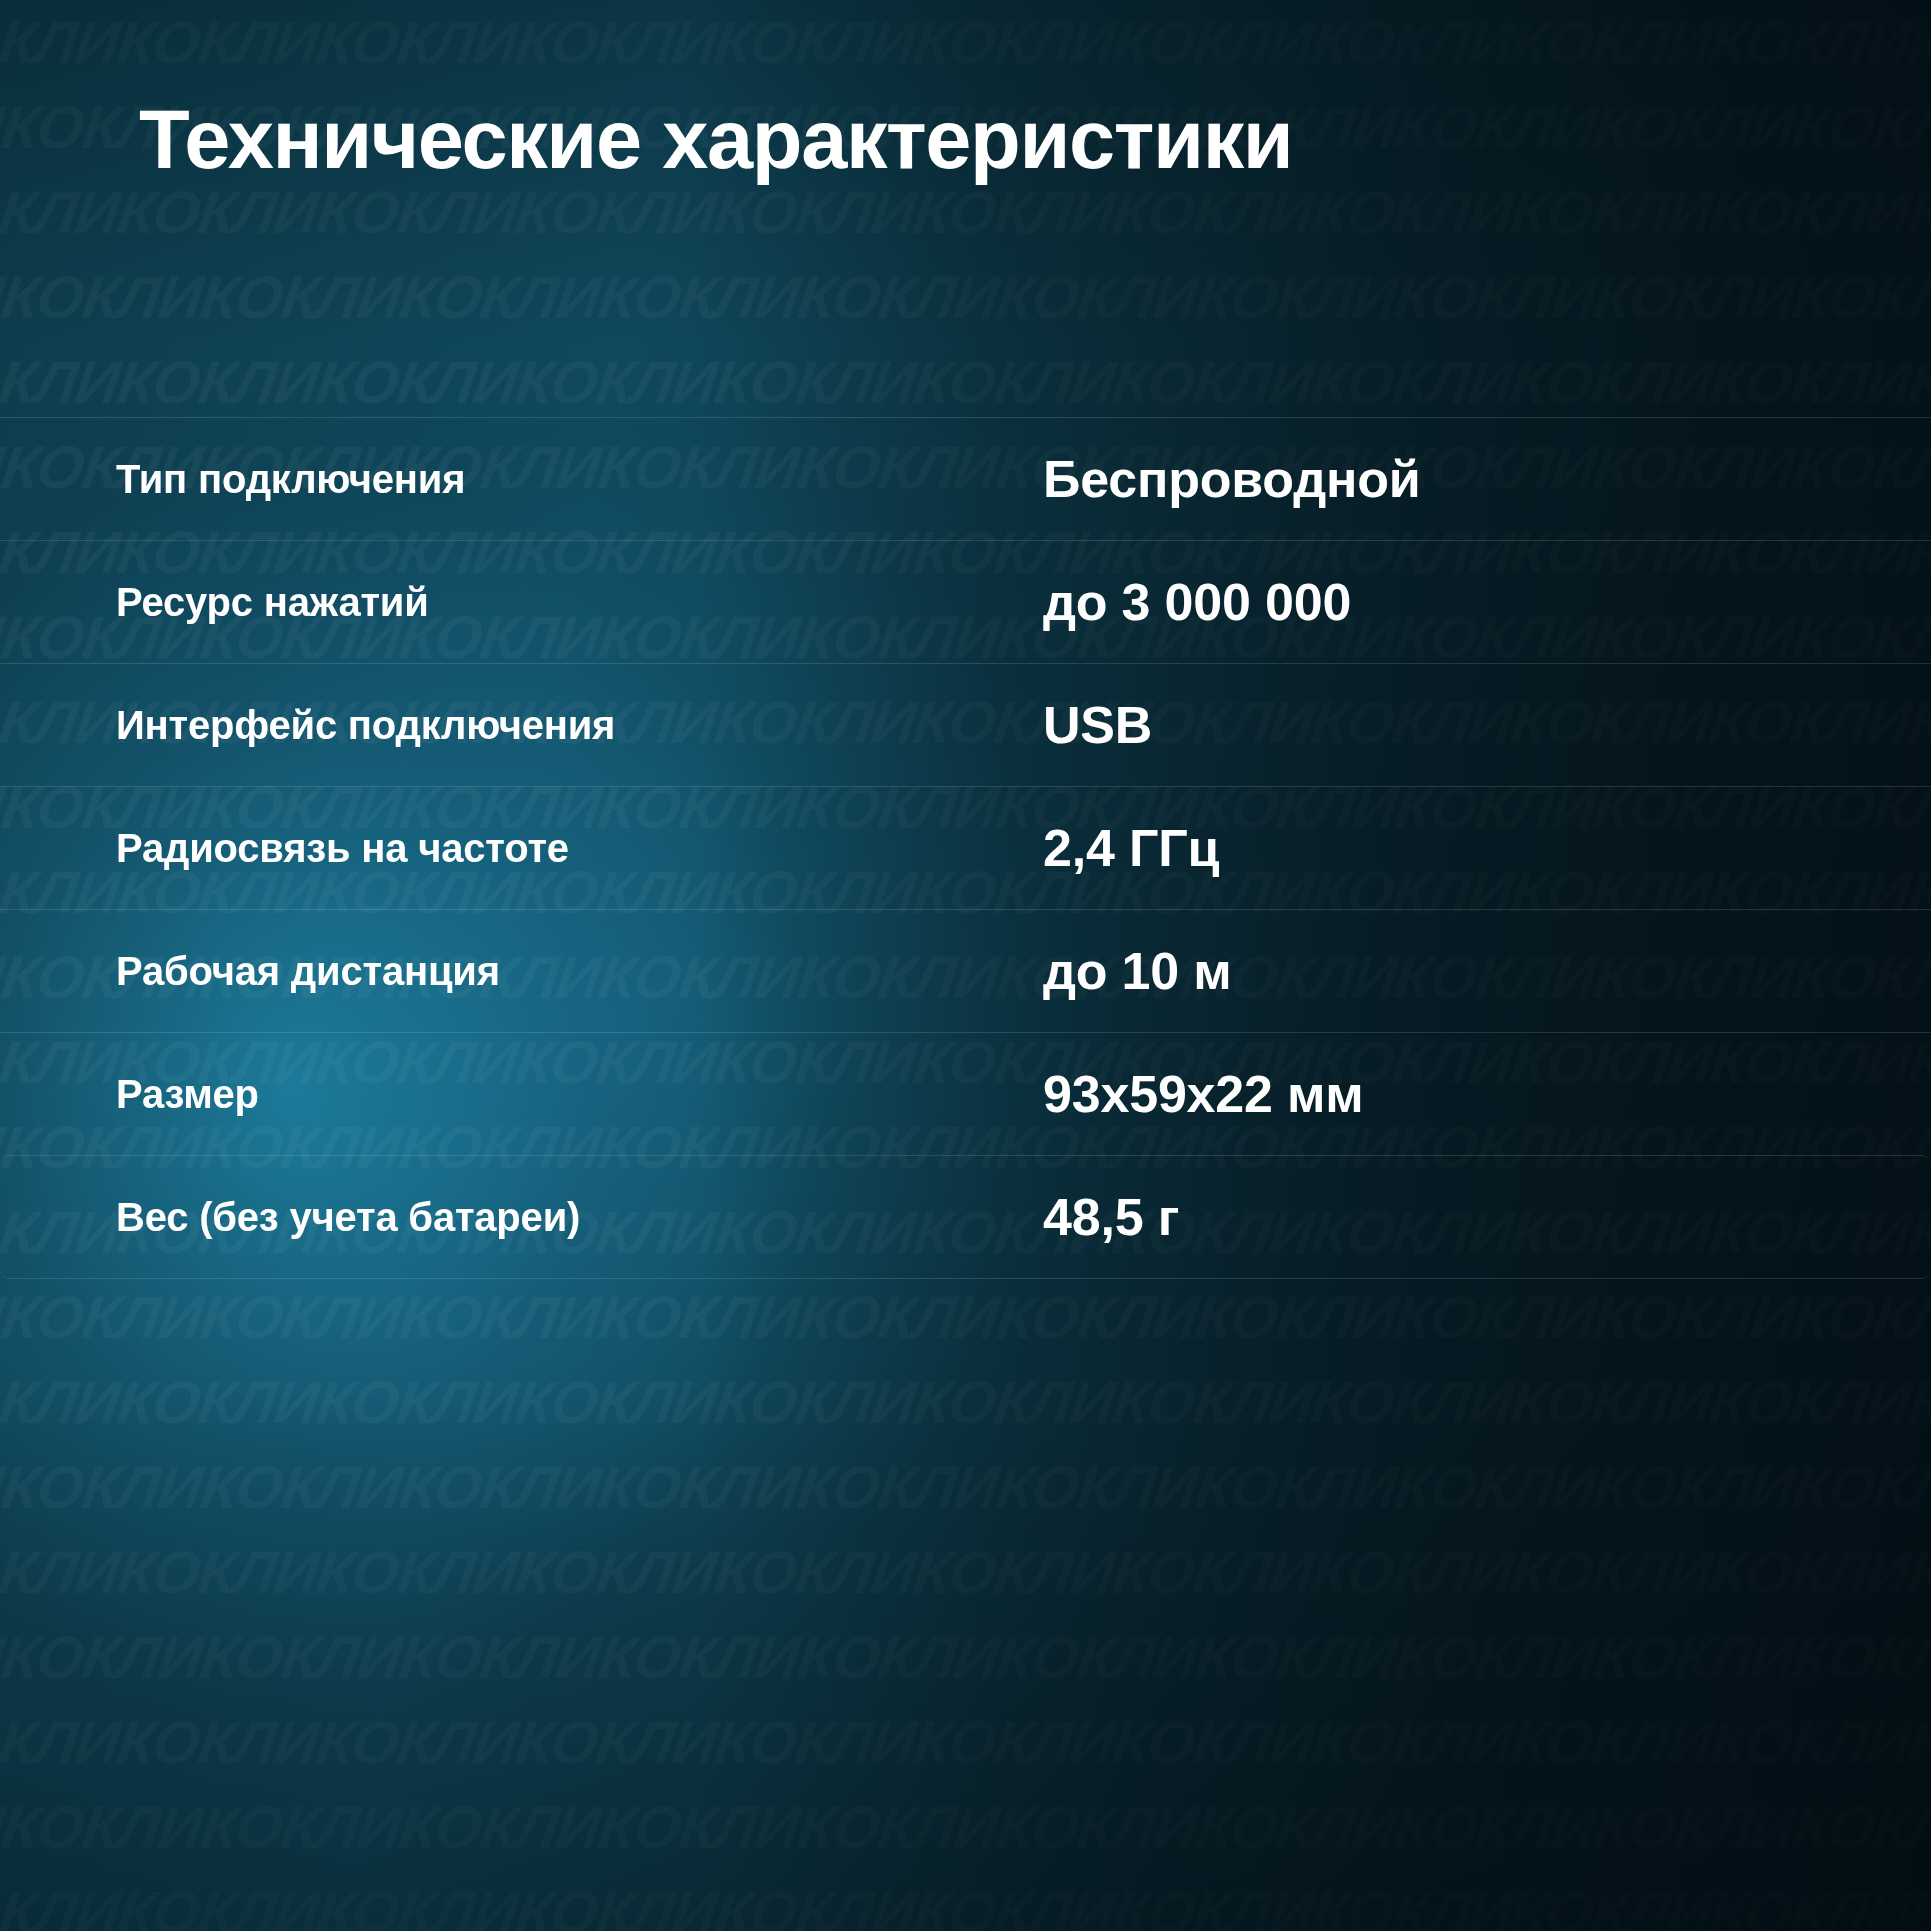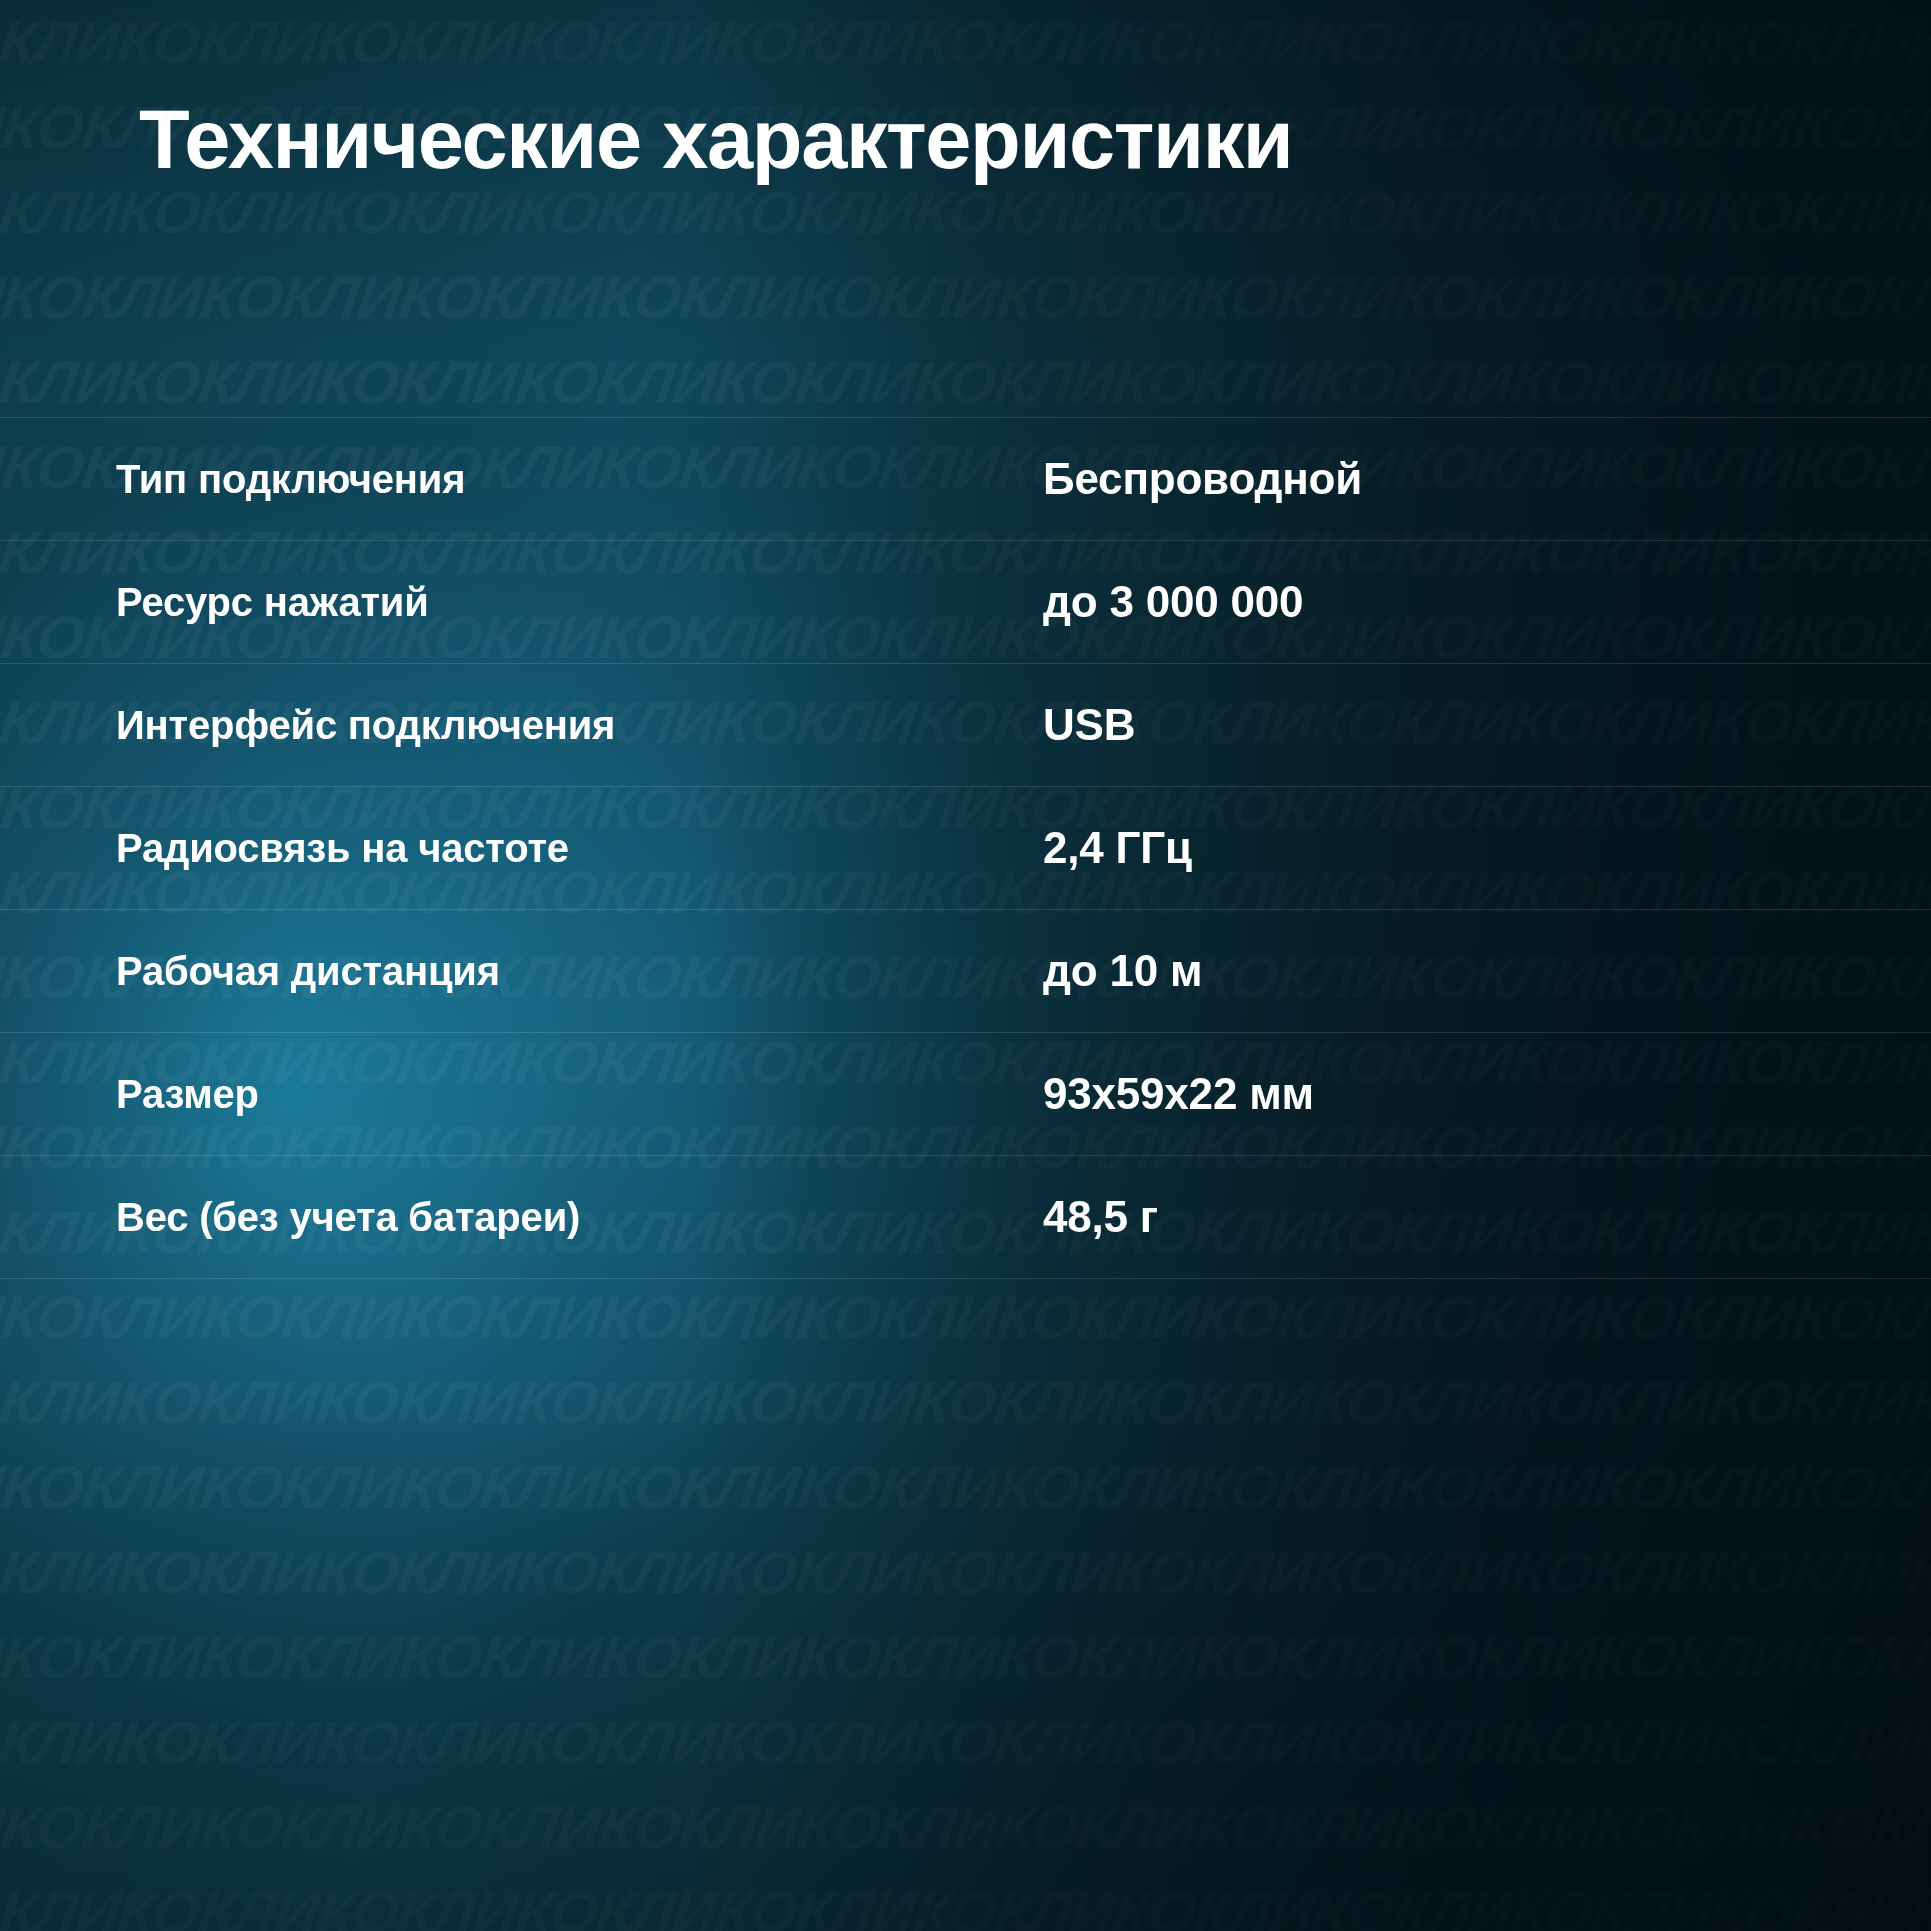--- a/index.html
+++ b/index.html
@@ -81,32 +81,33 @@
   .spec-row {
     position: relative;
     display: flex;
     align-items: center;
     height: 122px;
     border-top: 1.9px solid rgba(255,255,255,0.13);
     padding: 0 116px 0 116px;
   }
   .spec-row:last-child {
     border-bottom: 1.9px solid rgba(255,255,255,0.13);
+    border-radius: 9px;
   }
   .spec-label {
     width: 927px;
     flex: 0 0 927px;
     font-size: 40px;
     font-weight: 700;
     color: #ffffff;
     letter-spacing: -0.2px;
   }
   .spec-value {
     flex: 1 1 auto;
-    font-size: 44px;
+    font-size: 52px;
     font-weight: 700;
     color: #ffffff;
     letter-spacing: -0.2px;
   }
 </style>
 </head>
 <body>
 
 <div id="page">
 

